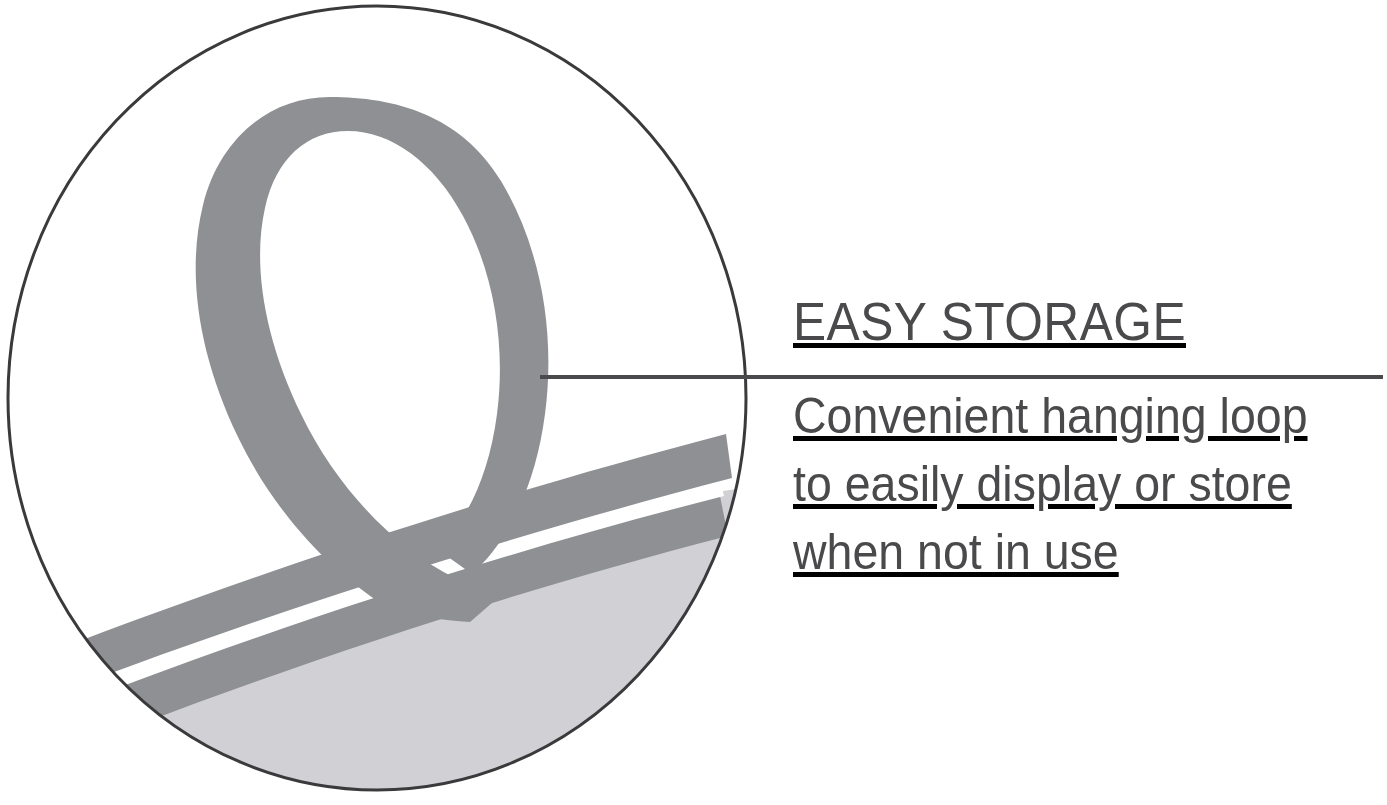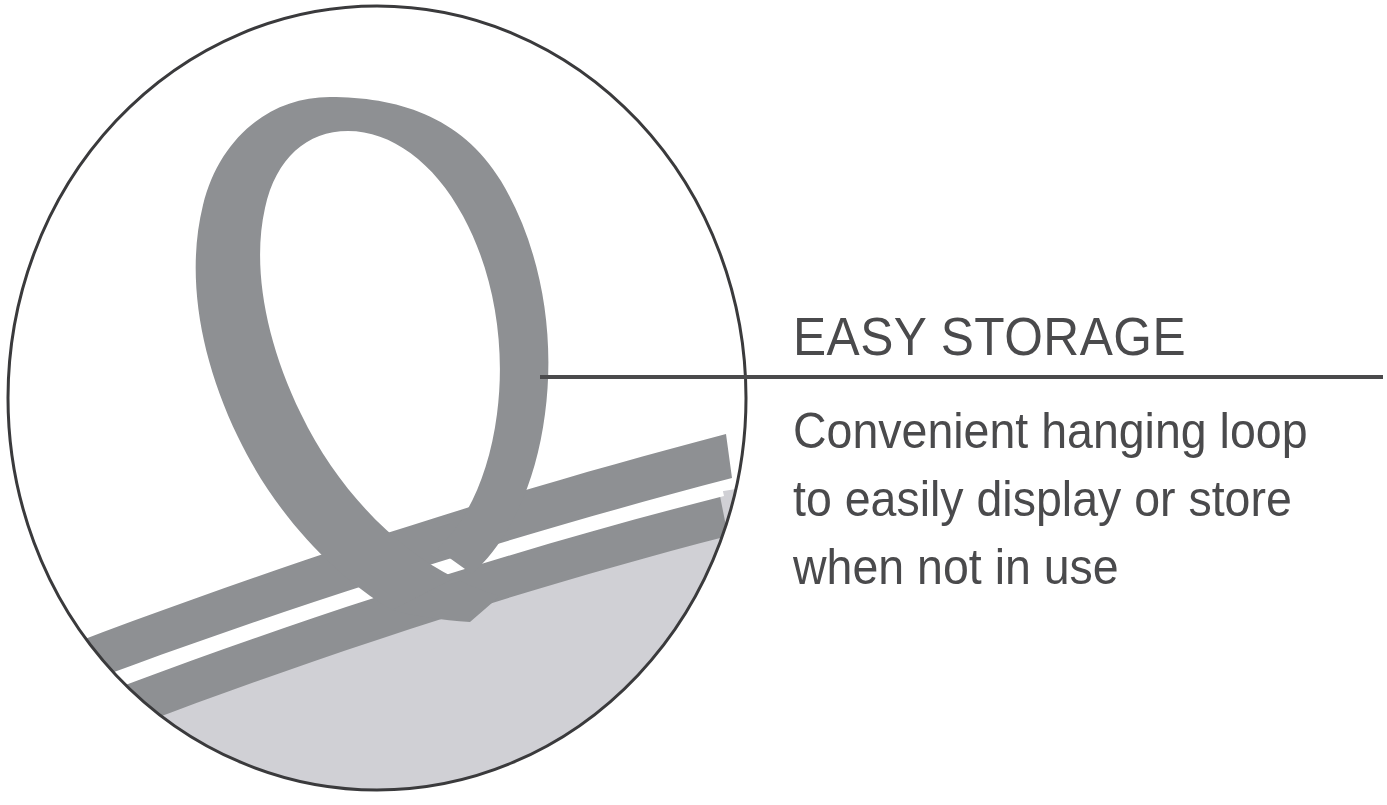--- a/index.html
+++ b/index.html
@@ -38,22 +38,23 @@
     top: 375px;
     width: 843px;
     height: 4px;
     background: #4a4a4c;
   }
 
   
   .text-block {
     position: absolute;
     left: 793px;
-    top: 307px;
+    top: 292px;
     width: 580px;
+    text-decoration: underline;
   }
   .headline {
     font-family: "Liberation Sans", sans-serif;
     font-size: 54px;
     line-height: 58px;
     letter-spacing: 0.5px;
     color: #4a4a4c;
     font-weight: 400;
     transform: scaleX(0.92);
     transform-origin: left center;

